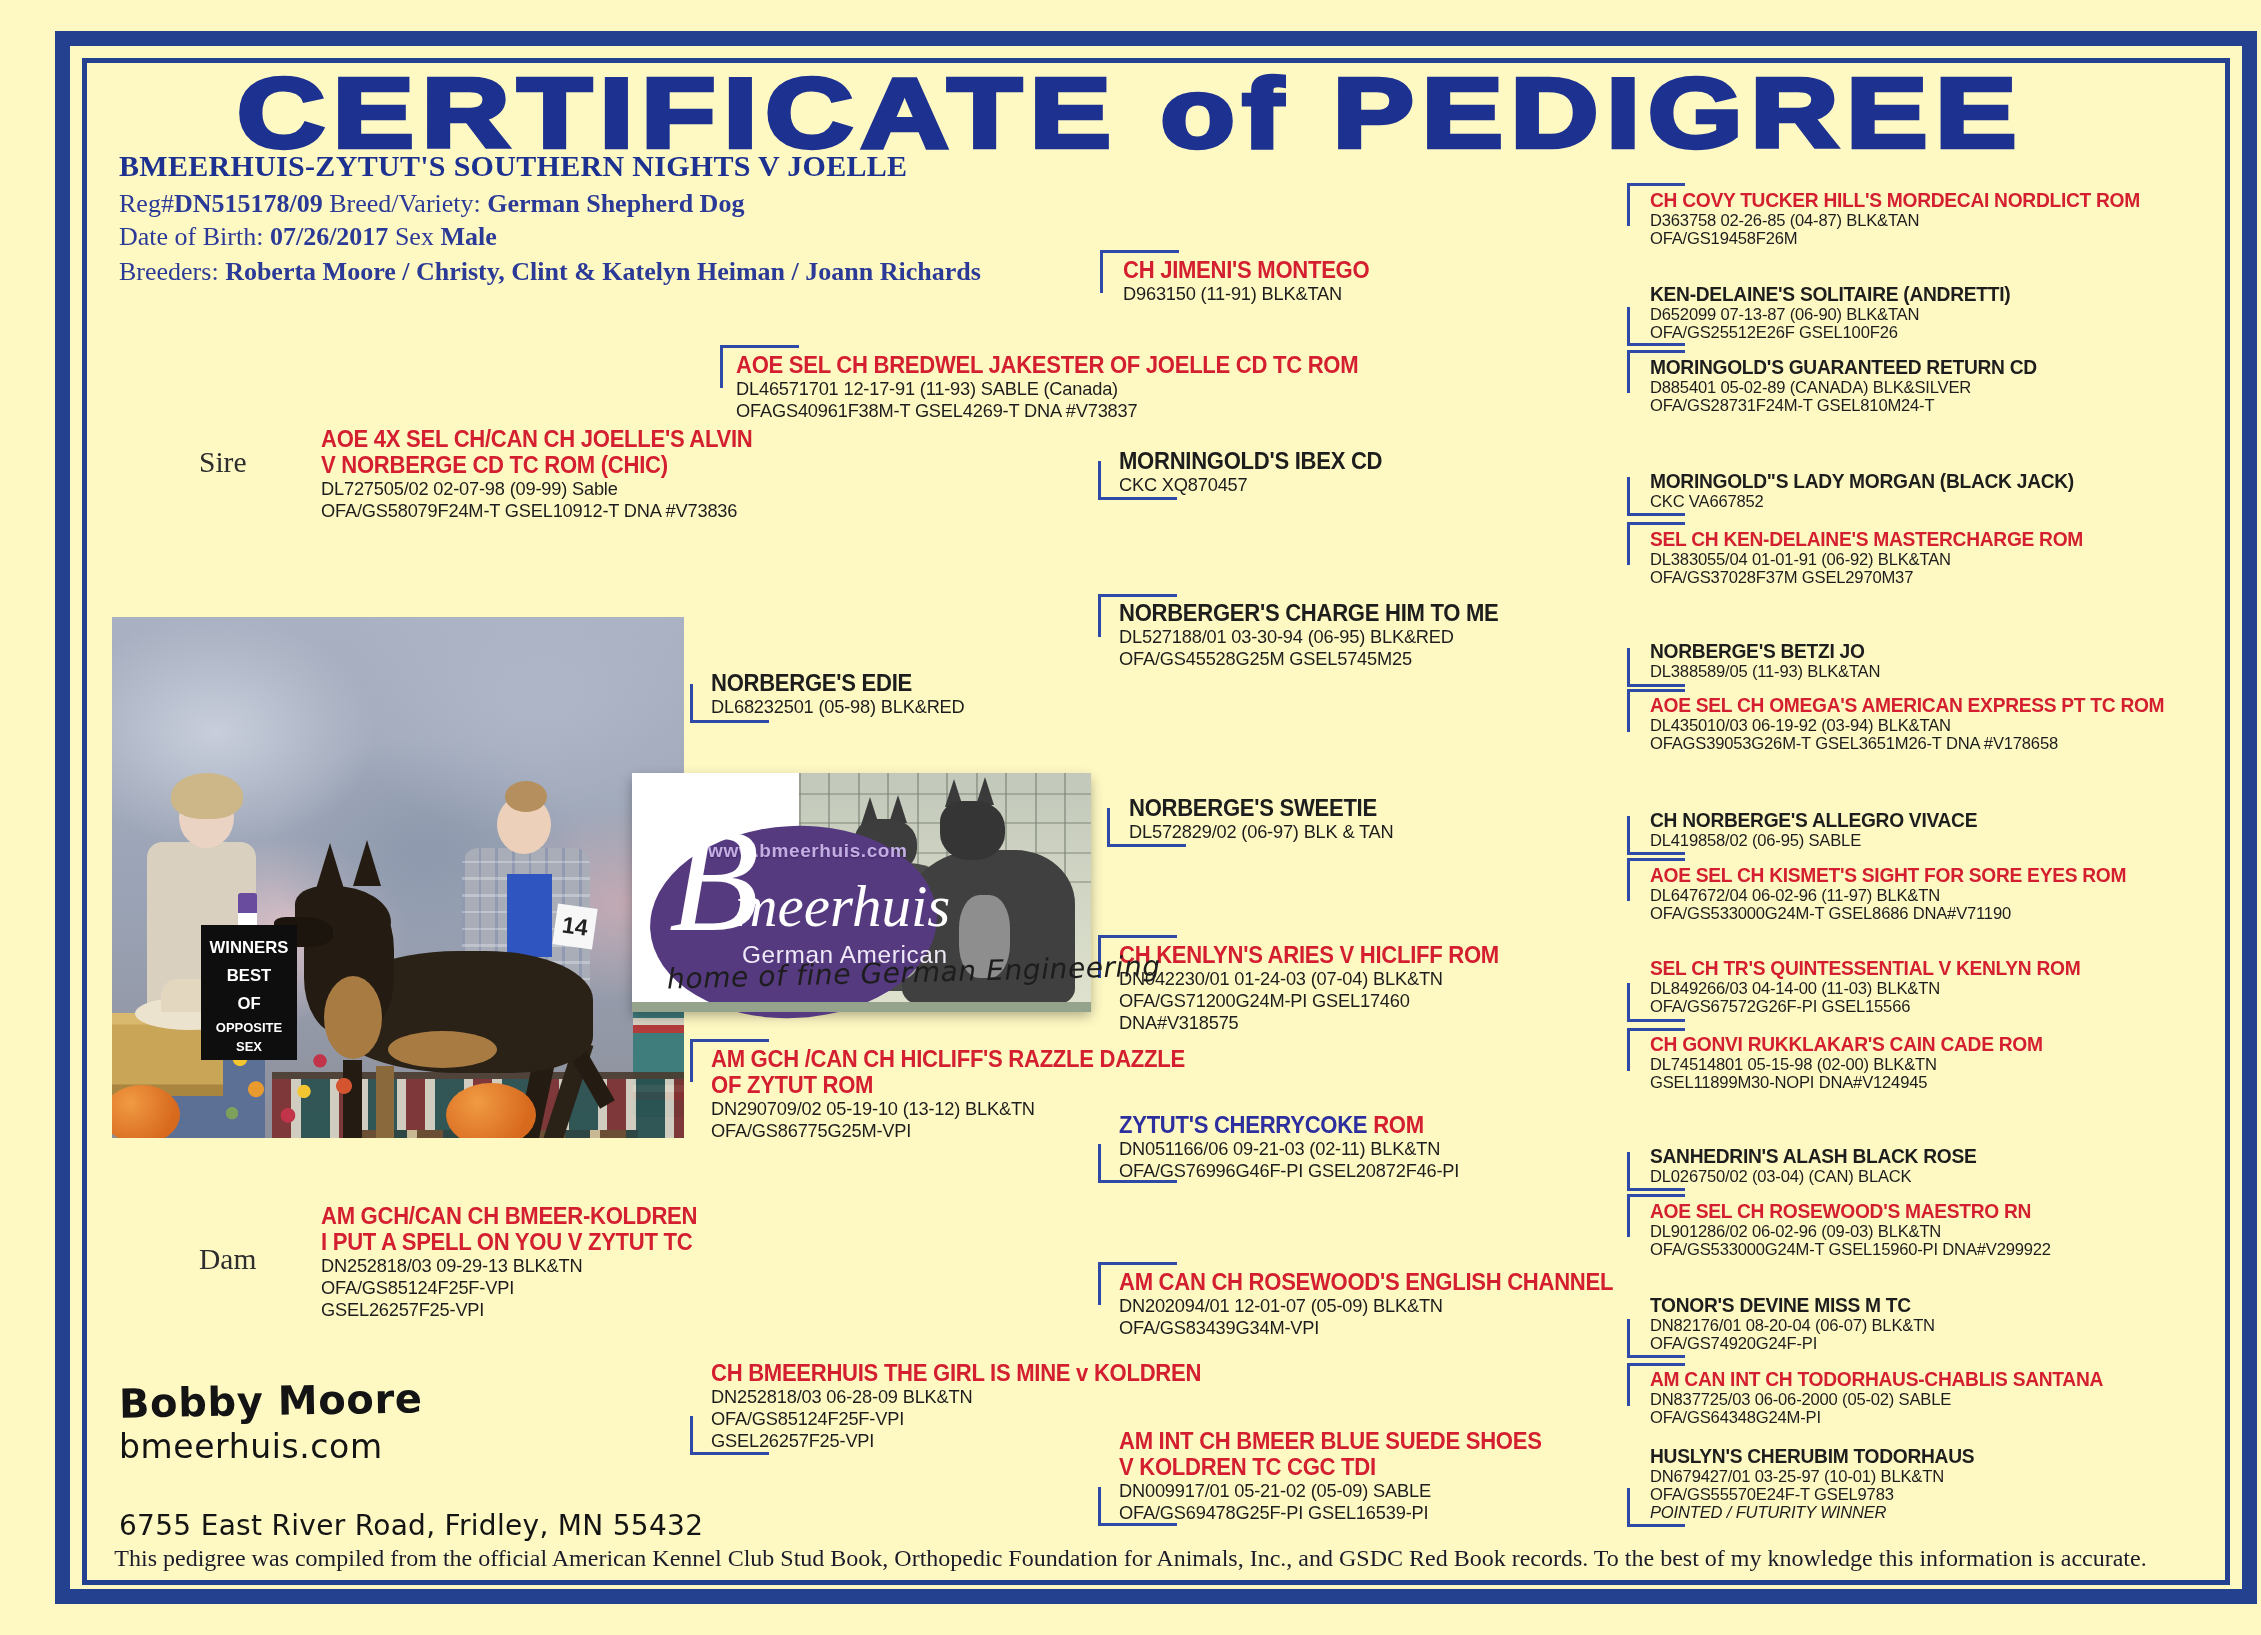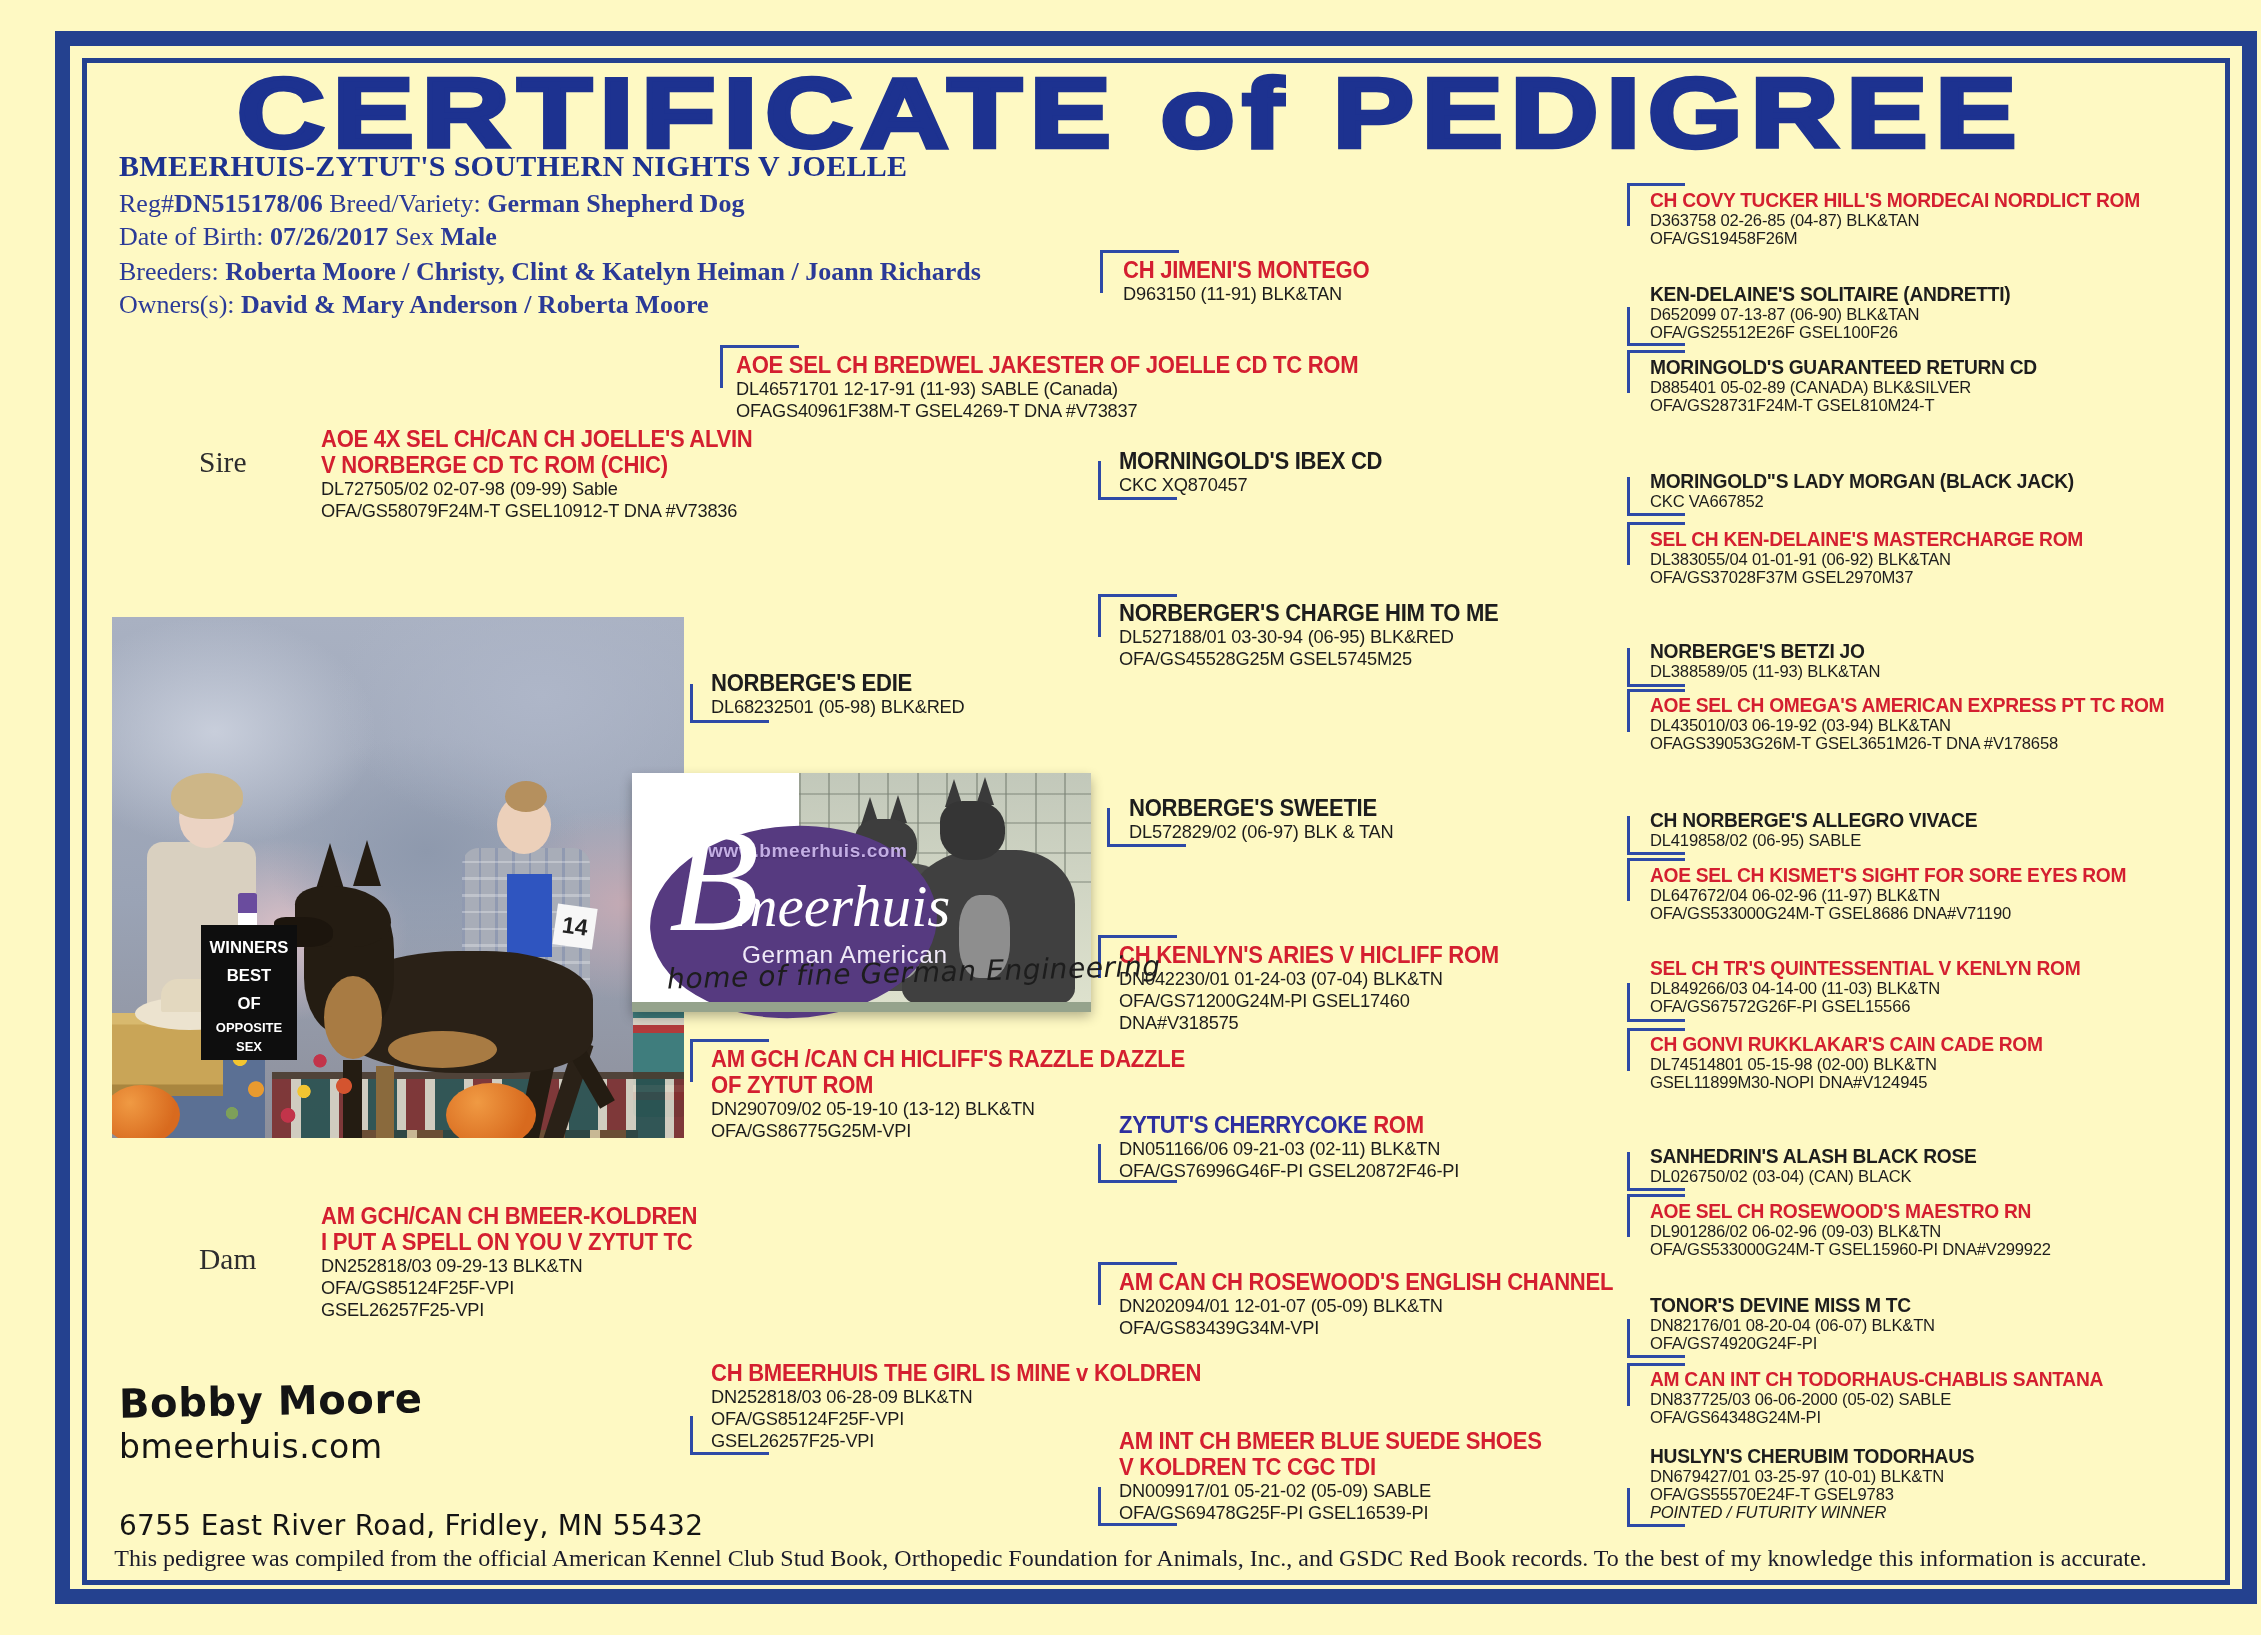--- a/index.html
+++ b/index.html
@@ -120,24 +120,23 @@
 <body>
 
 <div class="page">
 
   <div class="frame-outer"></div>
   <div class="frame-inner"></div>
 
   <div class="title"><span>CERTIFICATE of PEDIGREE</span></div>
 
   <div class="info subject-name" style="top:151px">BMEERHUIS-ZYTUT'S SOUTHERN NIGHTS V JOELLE</div>
-  <div class="info" style="top:189px"><span>Reg#</span><b>DN515178/06</b><span> Breed/Variety: </span><b>German Shepherd Dog</b></div>
+  <div class="info" style="top:189px"><span>Reg#</span><b>DN515178/09</b><span> Breed/Variety: </span><b>German Shepherd Dog</b></div>
   <div class="info" style="top:222px"><span>Date of Birth: </span><b>07/26/2017</b><span> Sex </span><b>Male</b></div>
   <div class="info" style="top:257px"><span>Breeders: </span><b>Roberta Moore / Christy, Clint &amp; Katelyn Heiman / Joann Richards</b></div>
-  <div class="info" style="top:290px"><span>Owners(s): </span><b>David &amp; Mary Anderson / Roberta Moore</b></div>
 
   <div class="genlabel" style="left:199px;top:446px">Sire</div>
   <div class="genlabel" style="left:199px;top:1243px">Dam</div>
 
   <div class="entry" style="left:321px;top:426px">
     <div class="nm red">AOE 4X SEL CH/CAN CH JOELLE'S ALVIN</div>
     <div class="nm red">V NORBERGE CD TC ROM (CHIC)</div>
     <div class="dt">DL727505/02 02-07-98 (09-99) Sable</div>
     <div class="dt">OFA/GS58079F24M-T GSEL10912-T DNA #V73836</div>
   </div>

